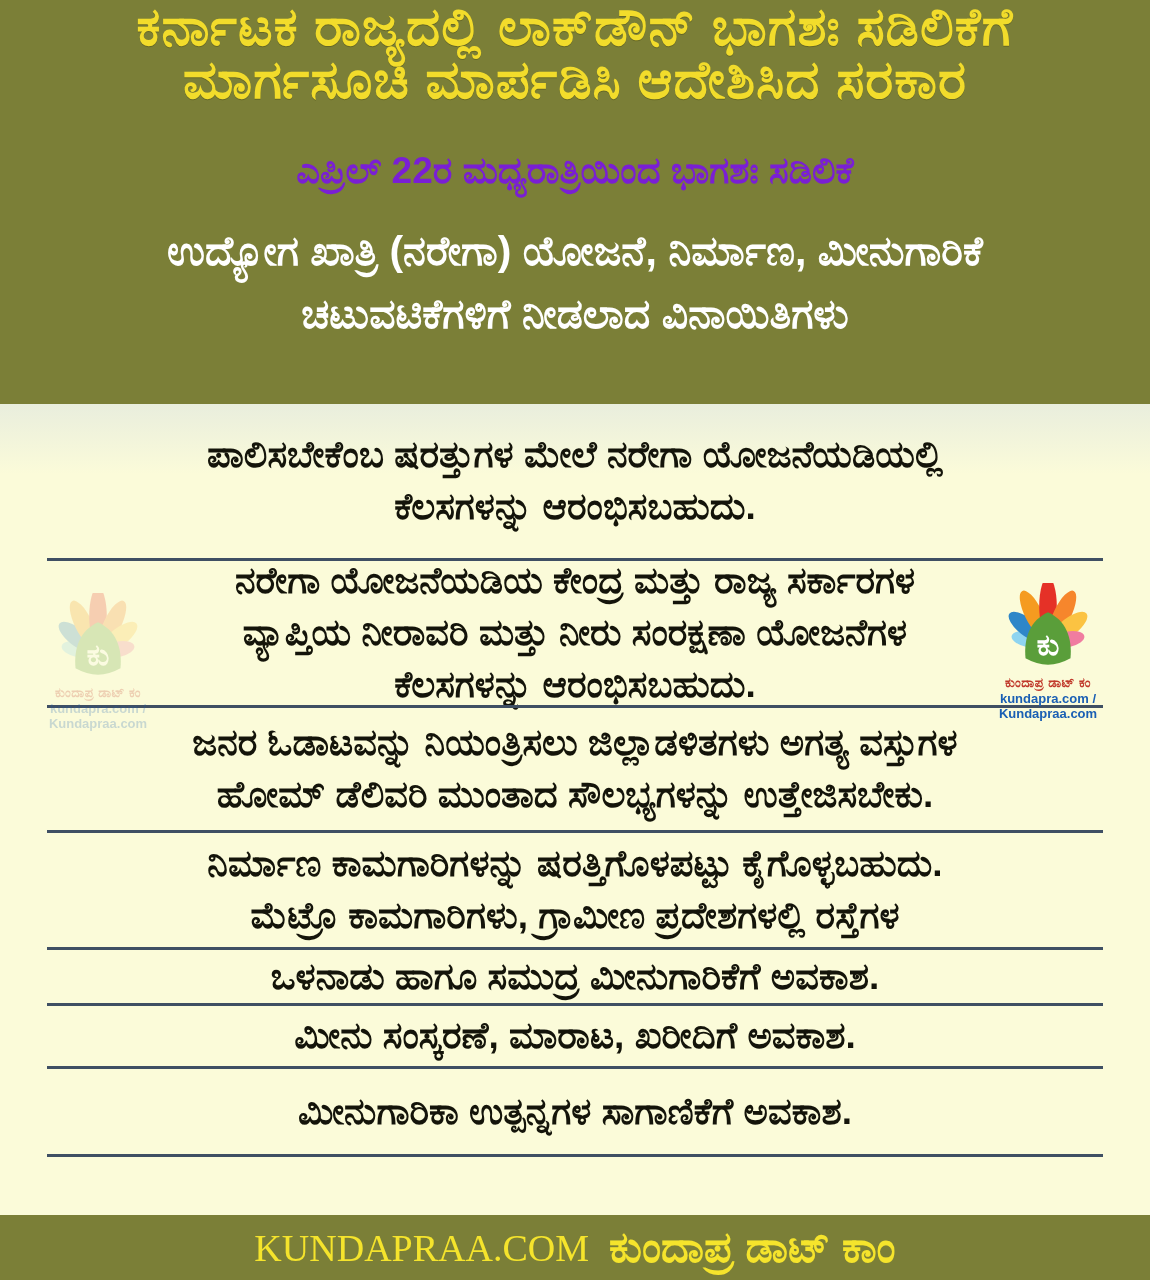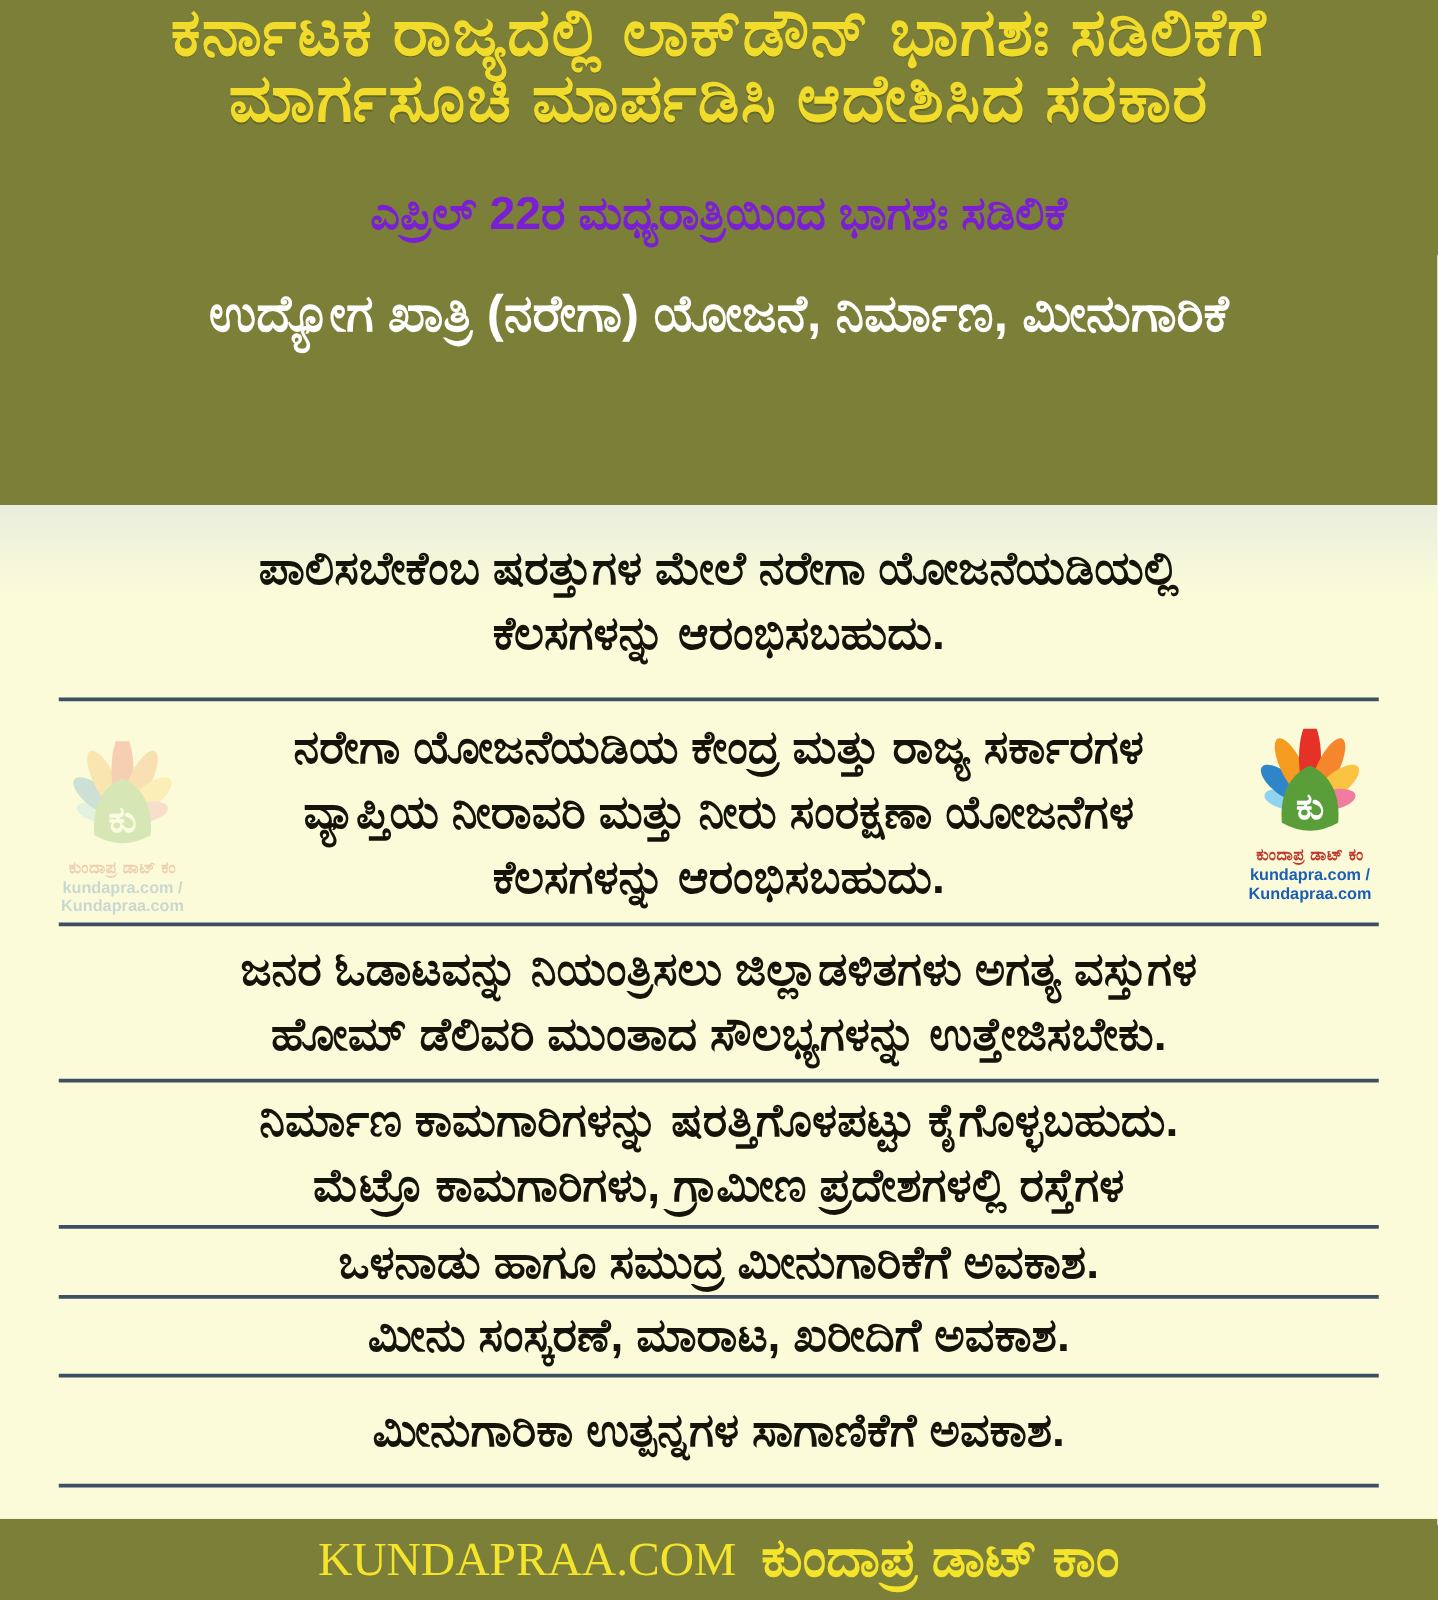--- a/index.html
+++ b/index.html
@@ -48,21 +48,21 @@
     display:flex;flex-direction:column;
   }
   .sec{
     display:flex;flex-direction:column;justify-content:center;
     text-align:center;flex:none;
   }
   .sec-line{
     color:var(--text-dark);
     font-size:37px;font-weight:bold;line-height:52px;
   }
-  .s1{height:154px;} .s2{height:177px;} .s3{height:122px;}
+  .s1{height:154px;} .s2{height:144px;} .s3{height:122px;}
   .s4{height:114px;} .s5{height:53px;}  .s6{height:60px;}
   .s7{height:85px;}
   .divider{
     flex:none;height:3px;width:1056px;margin:0 auto;
     background:var(--divider);
   }
   .tail{flex:1;}
 
   
   .logo{
@@ -96,20 +96,21 @@
 </head>
 <body>
 
 <div class="poster">
 
   <div class="header">
     <div class="title-line title-1">ಕರ್ನಾಟಕ ರಾಜ್ಯದಲ್ಲಿ ಲಾಕ್‌ಡೌನ್ ಭಾಗಶಃ ಸಡಿಲಿಕೆಗೆ</div>
     <div class="title-line title-2">ಮಾರ್ಗಸೂಚಿ ಮಾರ್ಪಡಿಸಿ ಆದೇಶಿಸಿದ ಸರಕಾರ</div>
     <div class="subtitle">ಎಪ್ರಿಲ್ 22ರ ಮಧ್ಯರಾತ್ರಿಯಿಂದ ಭಾಗಶಃ ಸಡಿಲಿಕೆ</div>
     <div class="white-line white-1">ಉದ್ಯೋಗ ಖಾತ್ರಿ (ನರೇಗಾ) ಯೋಜನೆ, ನಿರ್ಮಾಣ, ಮೀನುಗಾರಿಕೆ</div>
+    <div class="white-line white-2">ಚಟುವಟಿಕೆಗಳಿಗೆ ನೀಡಲಾದ ವಿನಾಯಿತಿಗಳು</div>
   </div>
 
   <div class="content">
 
     <div class="logo logo-left">
       <svg width="118" height="88" viewBox="0 0 120 90">
         <g transform="rotate(-78 60 62)">
             <ellipse cx="60" cy="42" rx="8" ry="18" fill="#8ed4f0"></ellipse>
           </g>
         <g transform="rotate(-52 60 62)">

